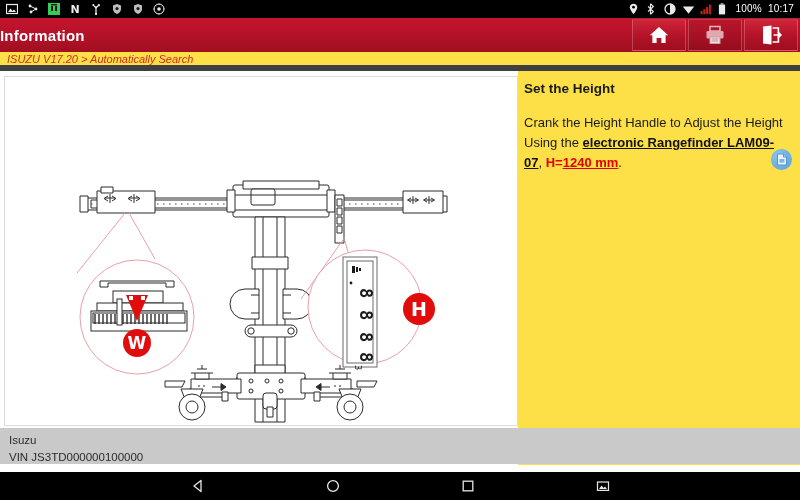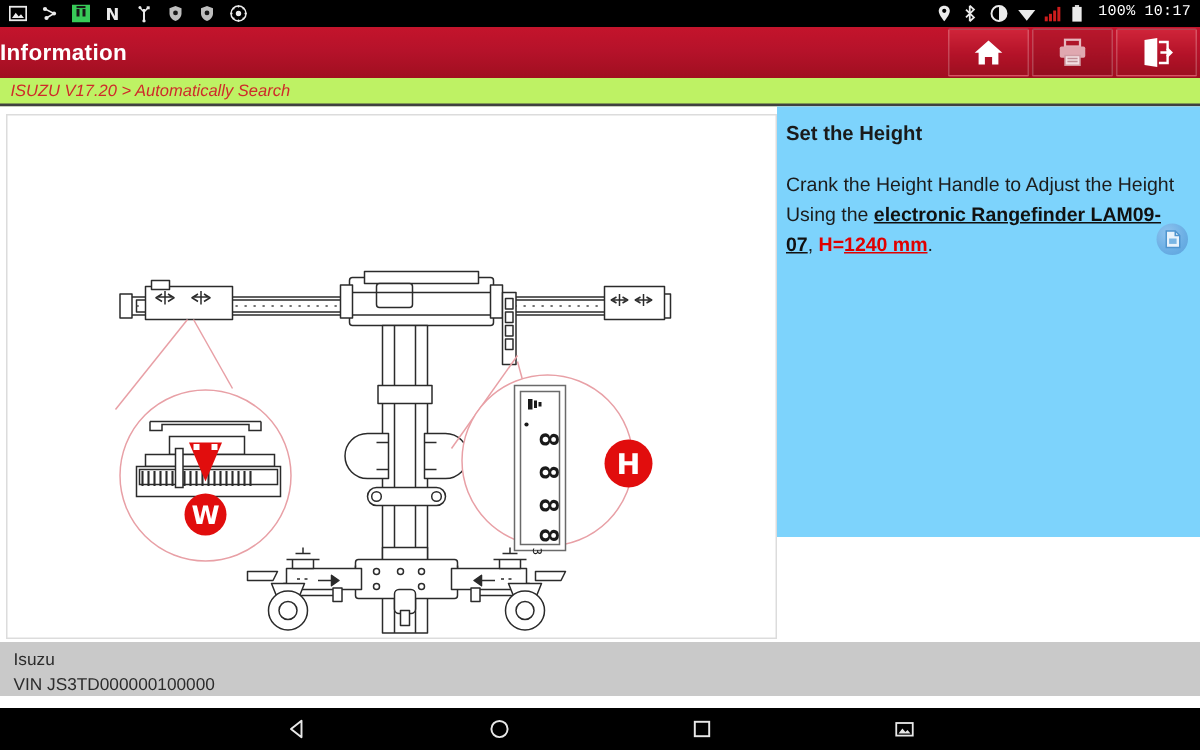--- a/index.html
+++ b/index.html
@@ -18,21 +18,21 @@
     display: flex; align-items: center;
     padding: 0 6px;
     color: #ffffff;
   }
   .sb-left { display: flex; align-items: center; gap: 9px; }
   .sb-right { margin-left: auto; display: flex; align-items: center; gap: 6px; }
   .sb-ico { width: 12px; height: 12px; display: inline-block;
             position: relative; opacity: .92; }
   .sb-ico svg { display: block; }
   .sb-text { font-size: 10px; line-height: 18px; letter-spacing: .2px;
-             font-family: Liberation Mono, monospace; }
+             font-family: Liberation Sans, sans-serif; }
 
   
   .appbar {
     position: absolute; left: 0; top: 18px;
     width: 800px; height: 34px;
     background: linear-gradient(180deg, #c4142c 0%, #b5122a 48%, #a00f20 100%);
     display: flex; align-items: center;
   }
   .app-title {
     color: #ffffff; font-size: 15px; font-weight: bold;
@@ -46,22 +46,22 @@
     display: flex; align-items: center; justify-content: center;
     border-radius: 1px;
   }
   .app-btn.dim { background: linear-gradient(180deg, #b8172c 0%, #a51125 55%, #930d1e 100%); }
   .app-btn svg { display: block; }
 
   
   .crumb {
     position: absolute; left: 0; top: 52px;
     width: 800px; height: 19px;
-    background: #bef264;
-    border-bottom: 2px solid #404040;
+    background: #fde047;
+    border-bottom: 6px solid #404040;
     display: flex; align-items: center;
   }
   .crumb-text {
     font-size: 11px; color: #cf2a2a; font-style: italic;
     padding-left: 7px; white-space: nowrap;
   }
 
   
   .body {
     position: absolute; left: 0; top: 71px;
@@ -73,22 +73,22 @@
     position: absolute; left: 4px; top: 5px;
     width: 514px; height: 350px;
     border: 1px solid #dcdcdc;
     background: #ffffff;
     overflow: hidden;
   }
   .img-panel svg { display: block; }
 
   .text-panel {
     position: absolute; left: 518px; top: 0px;
-    width: 282px; height: 287px;
-    background: #7dd3fc;
+    width: 282px; height: 394px;
+    background: #fde047;
     padding: 6px 11px 0 6px;
   }
   .sec-title {
     font-size: 13.5px; font-weight: bold; color: #1a1a1a;
     margin-top: 4px;
   }
   .sec-body {
     font-size: 13px; color: #1c1c1c; line-height: 20px;
     margin-top: 17px;
   }

